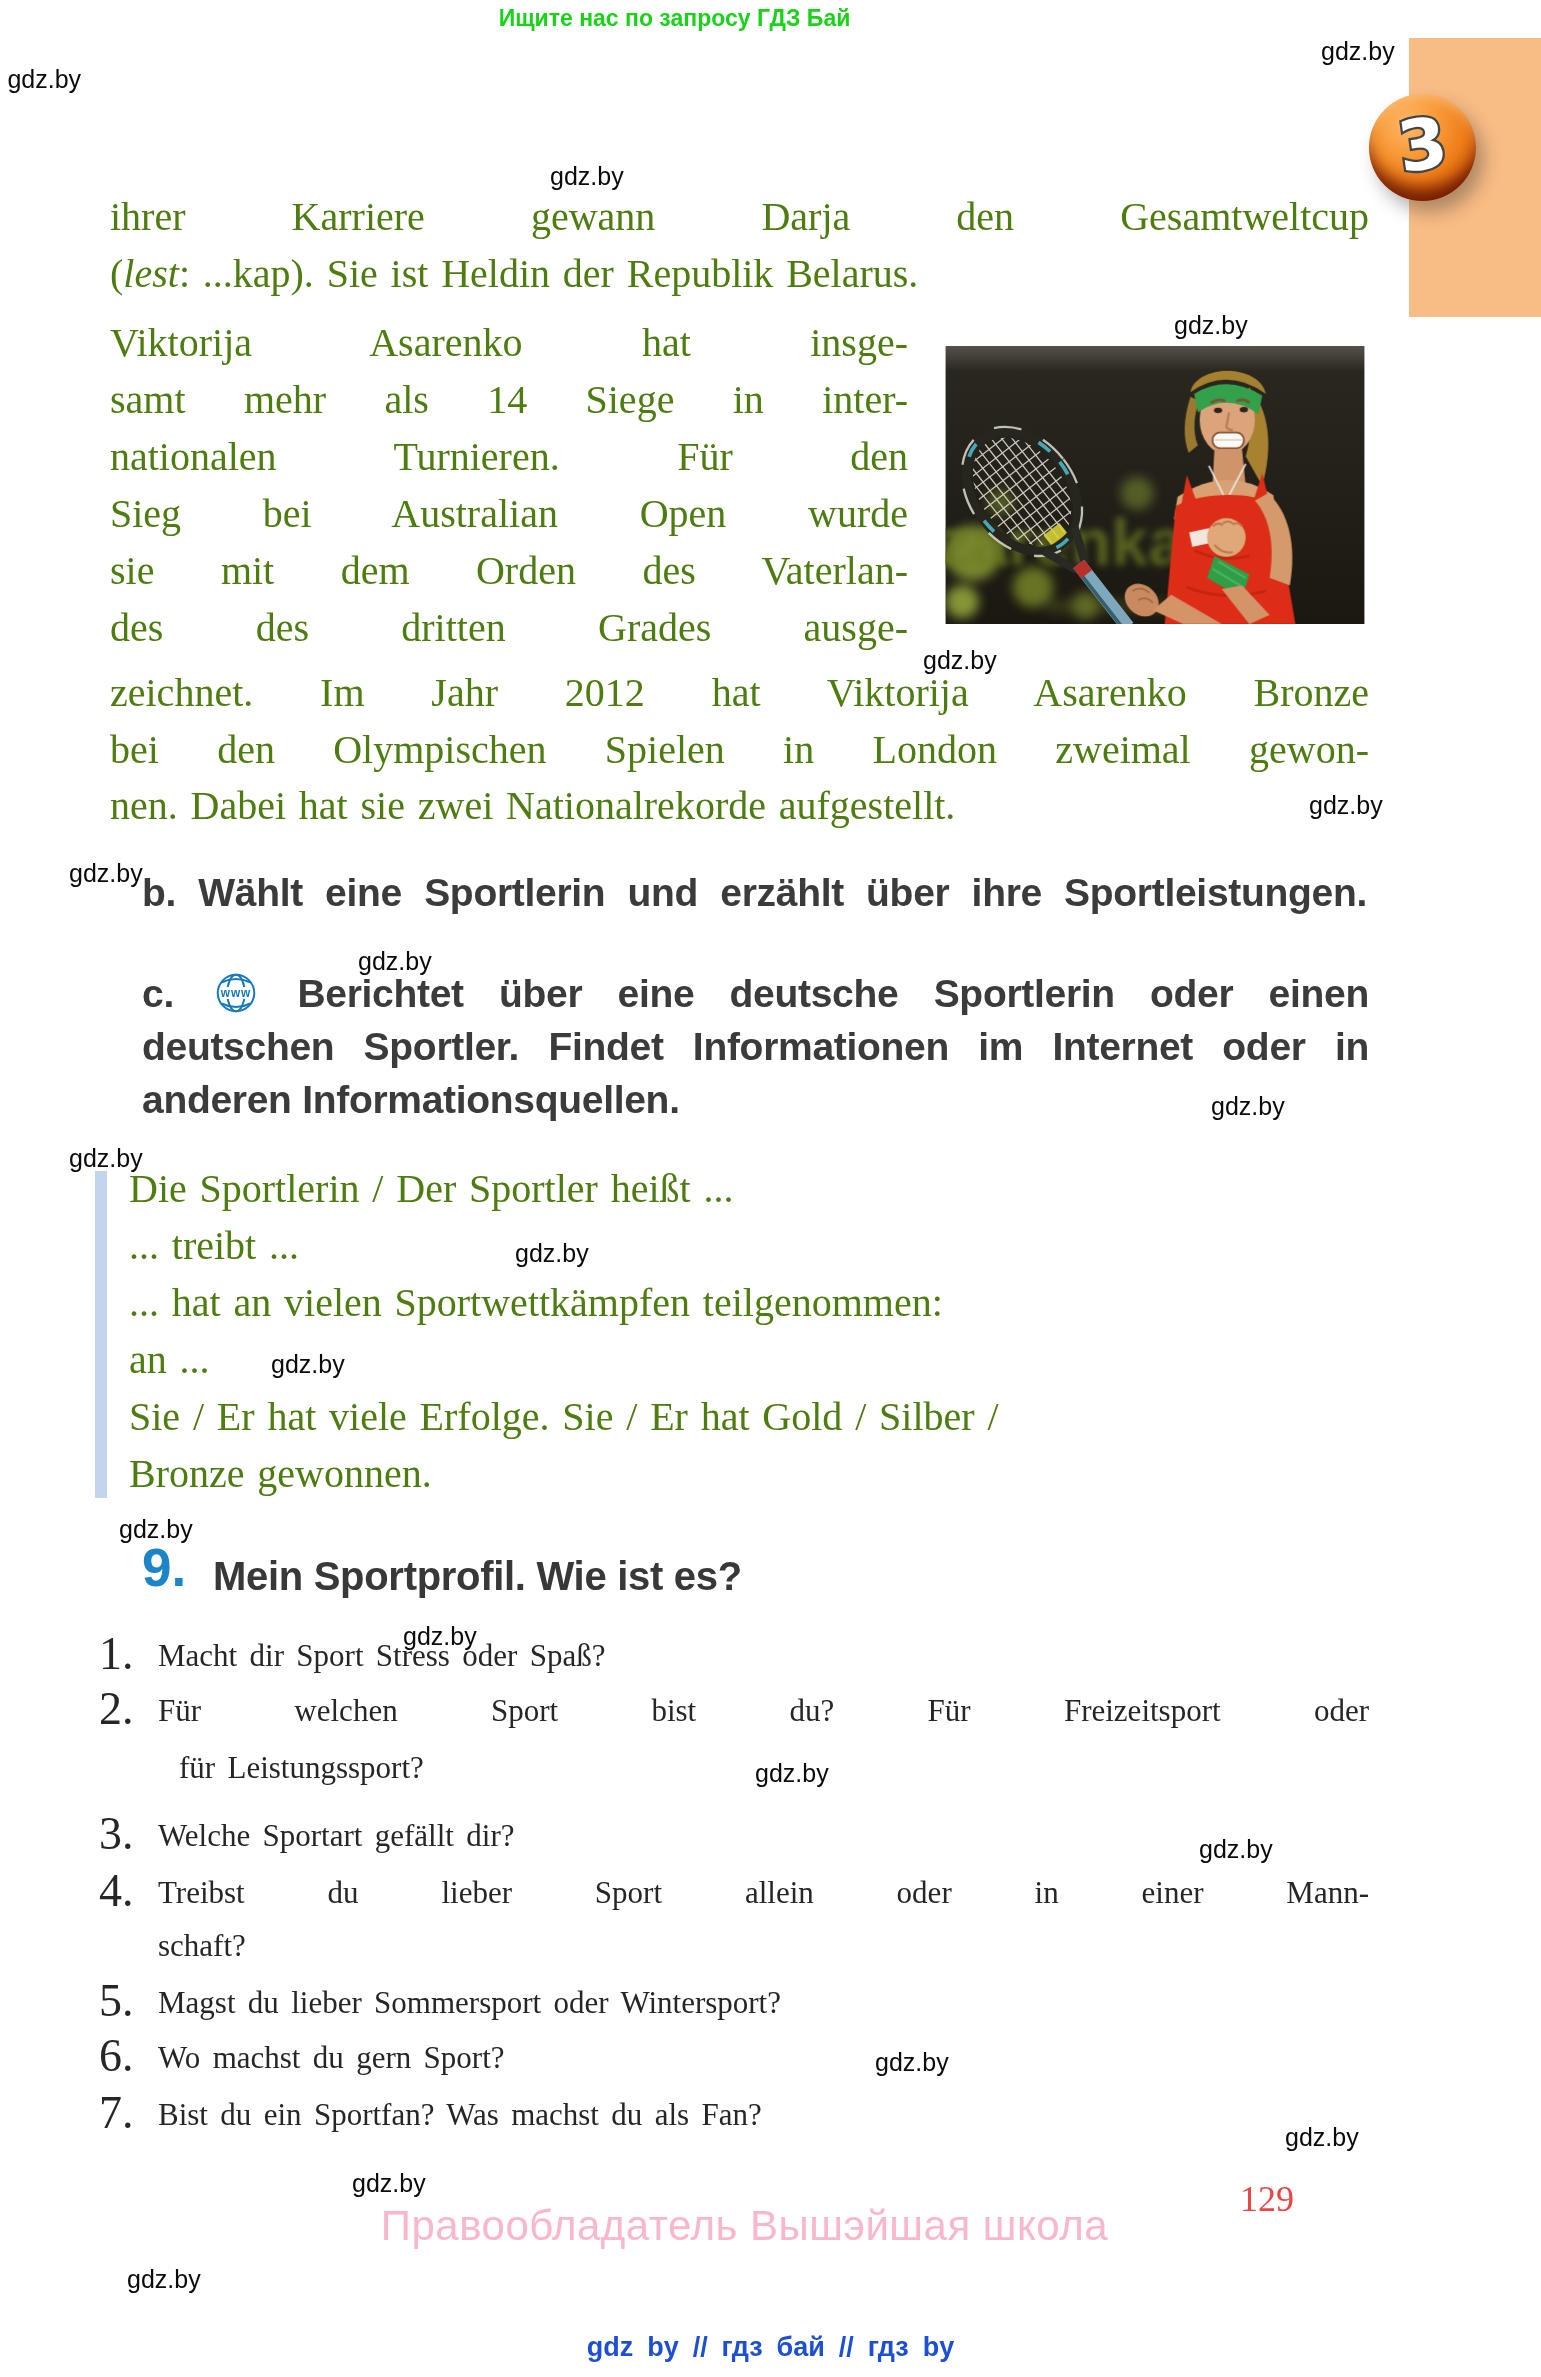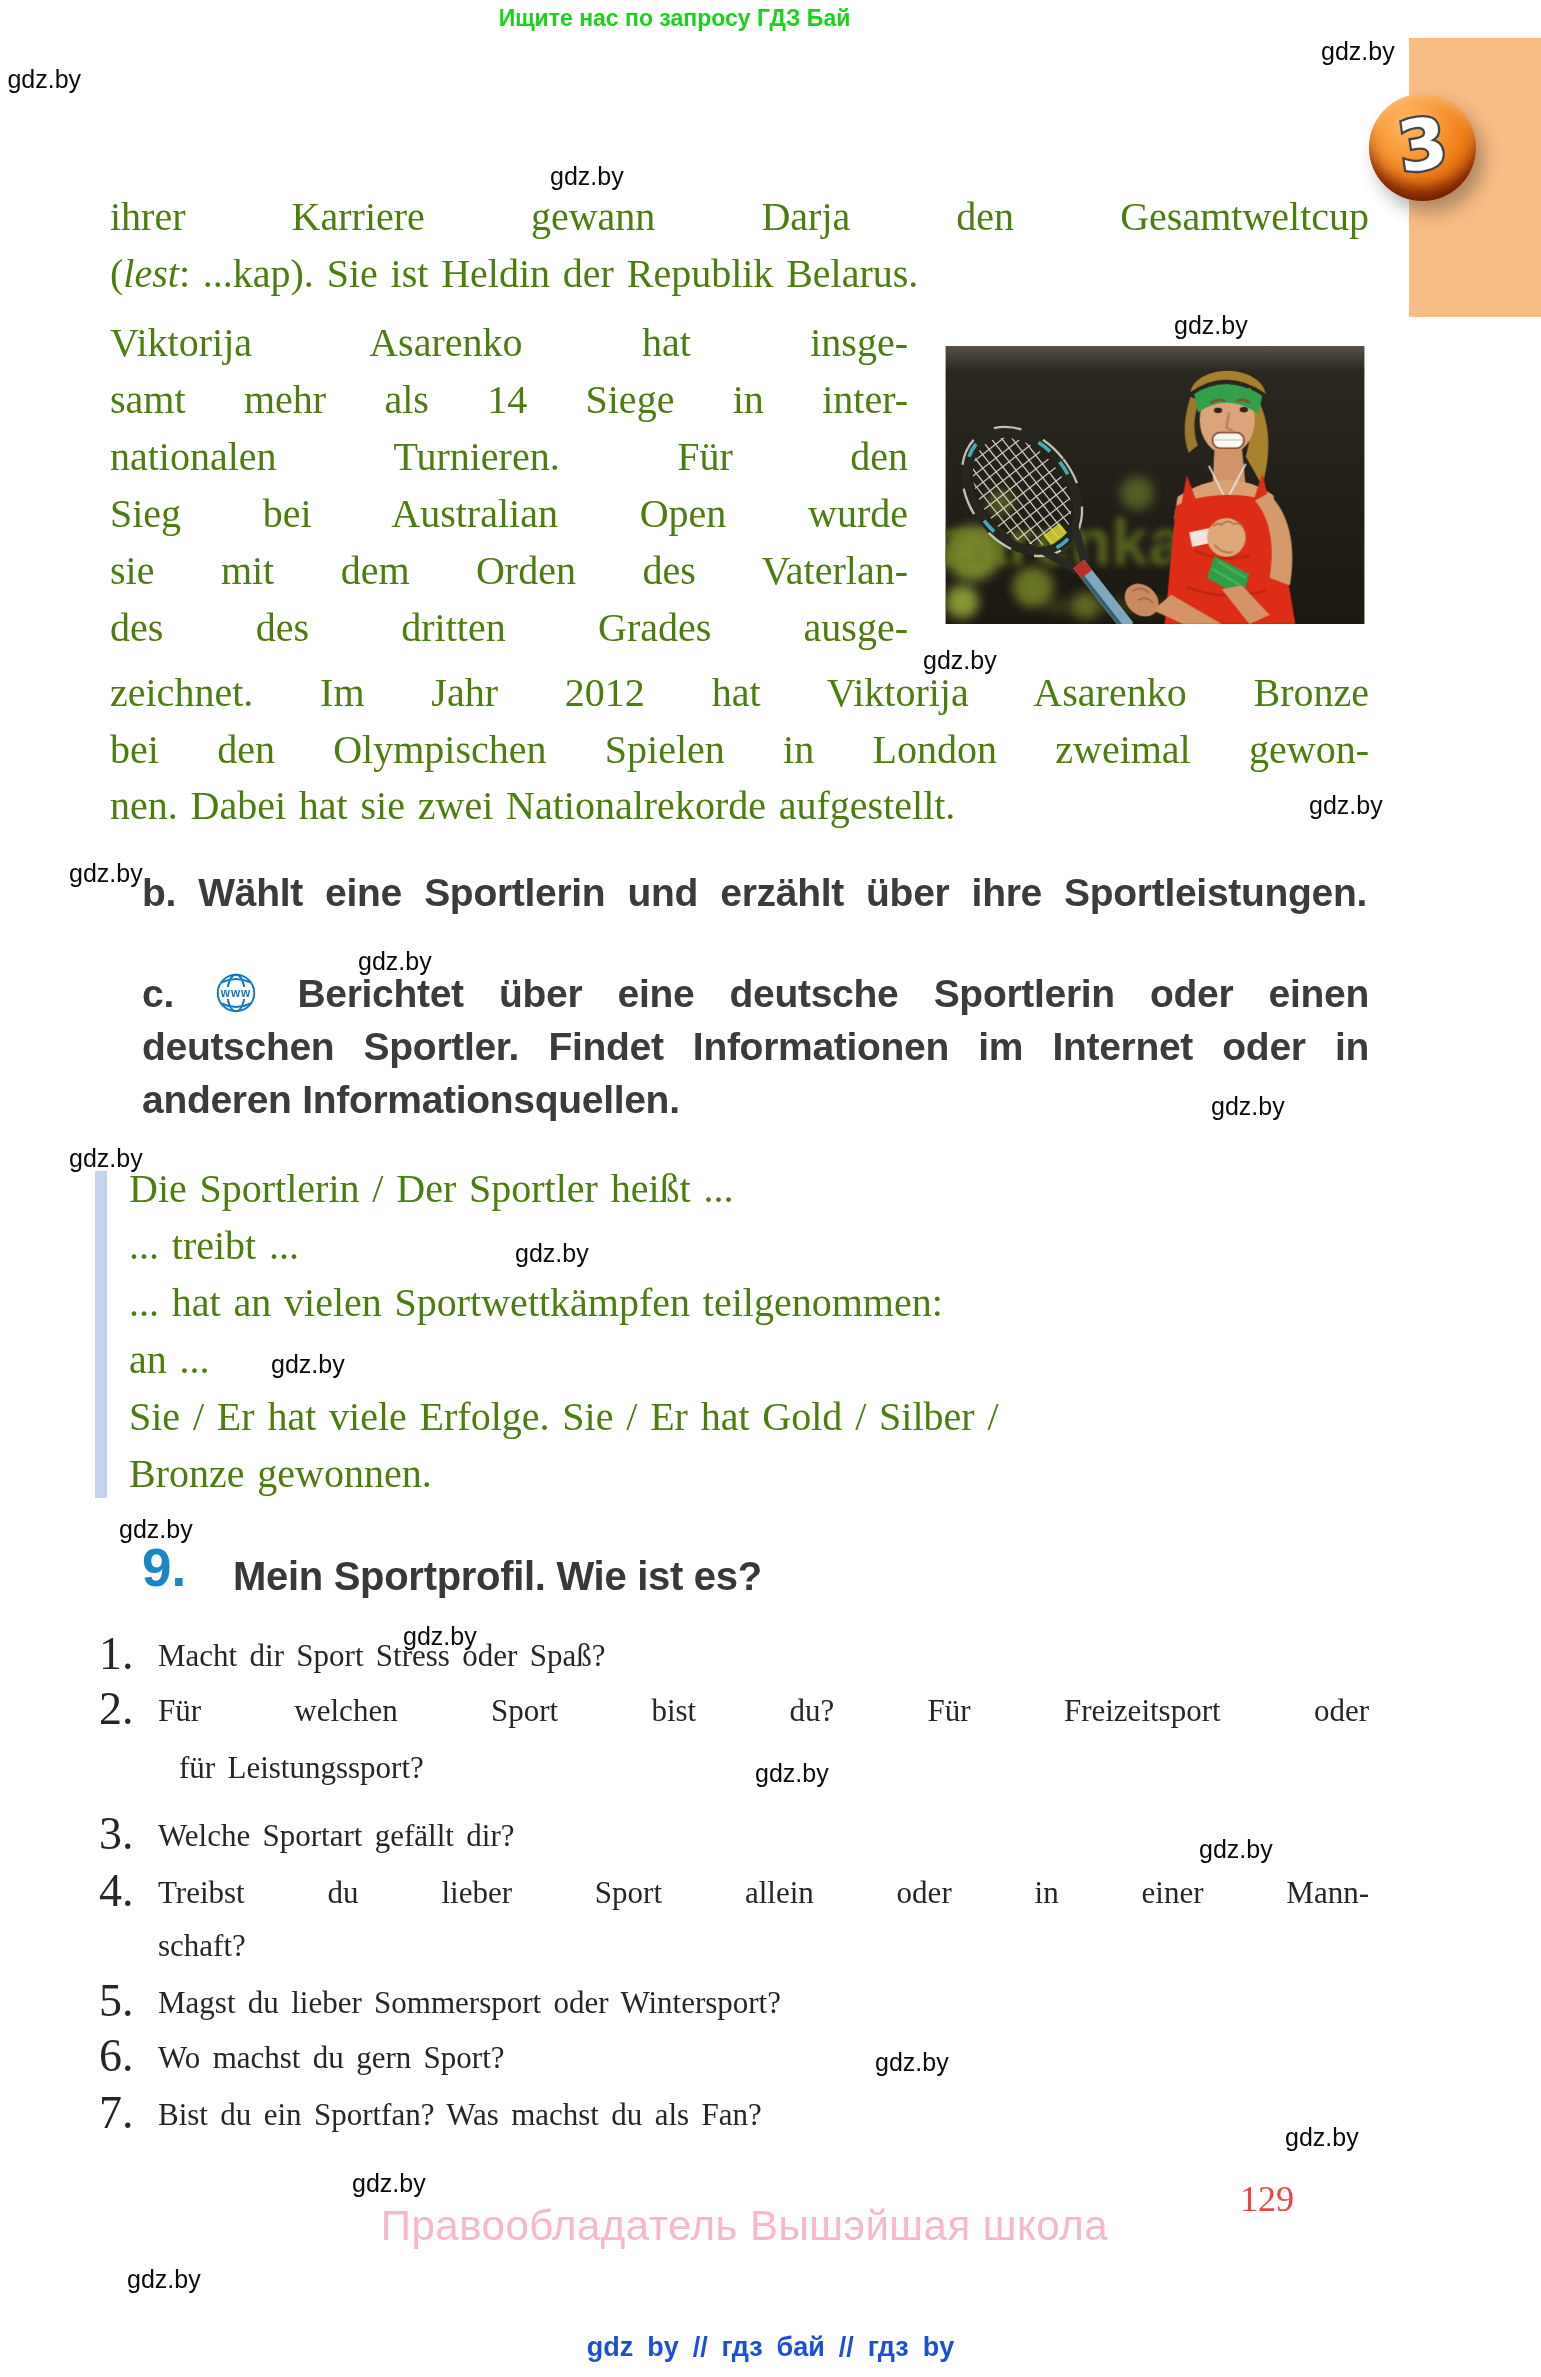--- a/index.html
+++ b/index.html
@@ -200,21 +200,21 @@
 
   <div class="abs boxbar"></div>
   <div class="abs serifline" style="left:129px;top:1160px;width:1231px;">Die Sportlerin / Der Sportler heißt ...</div>
   <div class="abs serifline" style="left:129px;top:1217px;width:1231px;">... treibt ...</div>
   <div class="abs serifline" style="left:129px;top:1274px;width:1231px;">... hat an vielen Sportwettkämpfen teilgenommen:</div>
   <div class="abs serifline" style="left:129px;top:1331px;width:1231px;">an ...</div>
   <div class="abs serifline" style="left:129px;top:1388px;width:1231px;">Sie / Er hat viele Erfolge. Sie / Er hat Gold / Silber /</div>
   <div class="abs serifline" style="left:129px;top:1445px;width:1231px;">Bronze gewonnen.</div>
 
   <span class="abs ninenum" style="left:142px;top:1541px;">9.</span>
-  <span class="abs ninetitle" style="left:213px;top:1553px;margin-left:20px;">Mein Sportprofil. Wie ist es?</span>
+  <span class="abs ninetitle" style="left:213px;top:1553px;">Mein Sportprofil. Wie ist es?</span>
 
   <span class="abs qnum" style="left:99px;top:1627px;">1.</span>
   <div class="abs qline" style="left:158px;top:1627px;width:1211px;">Macht dir Sport Stress oder Spaß?</div>
 
   <span class="abs qnum" style="left:99px;top:1682px;">2.</span>
   <div class="abs qline stretch" style="left:158px;top:1682px;width:1211px;">Für welchen Sport bist du? Für Freizeitsport oder</div>
   <div class="abs qline" style="left:158px;top:1739px;width:1211px;margin-left:21px;">für Leistungssport?</div>
 
   <span class="abs qnum" style="left:99px;top:1807px;">3.</span>
   <div class="abs qline" style="left:158px;top:1807px;width:1211px;">Welche Sportart gefällt dir?</div>

